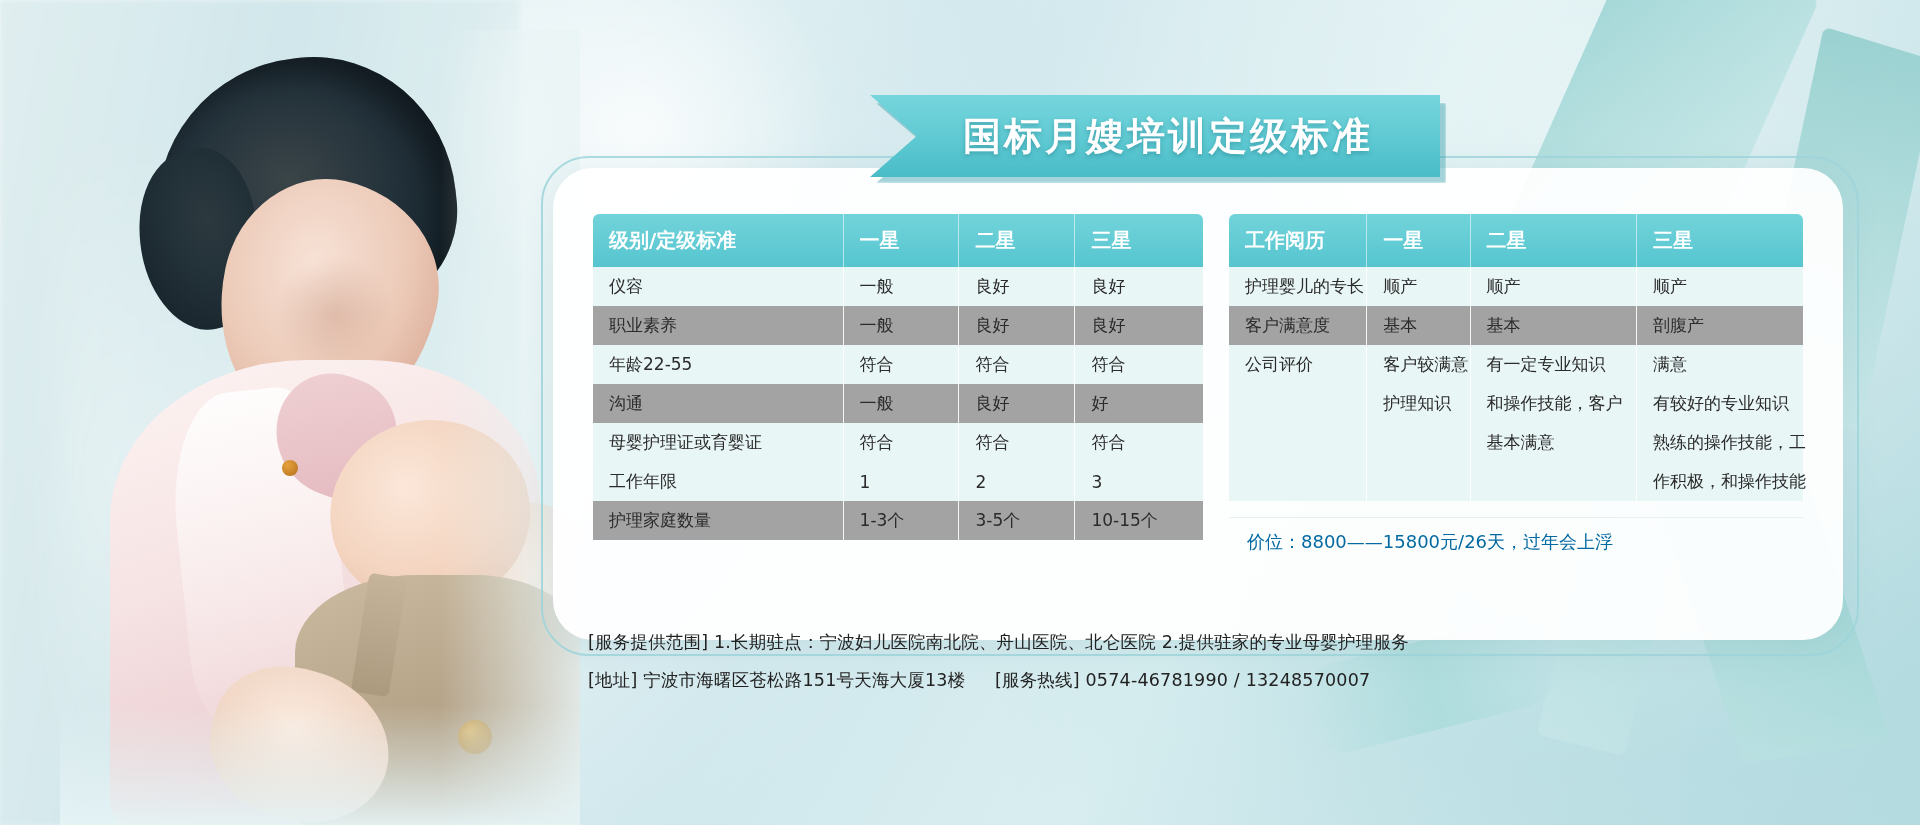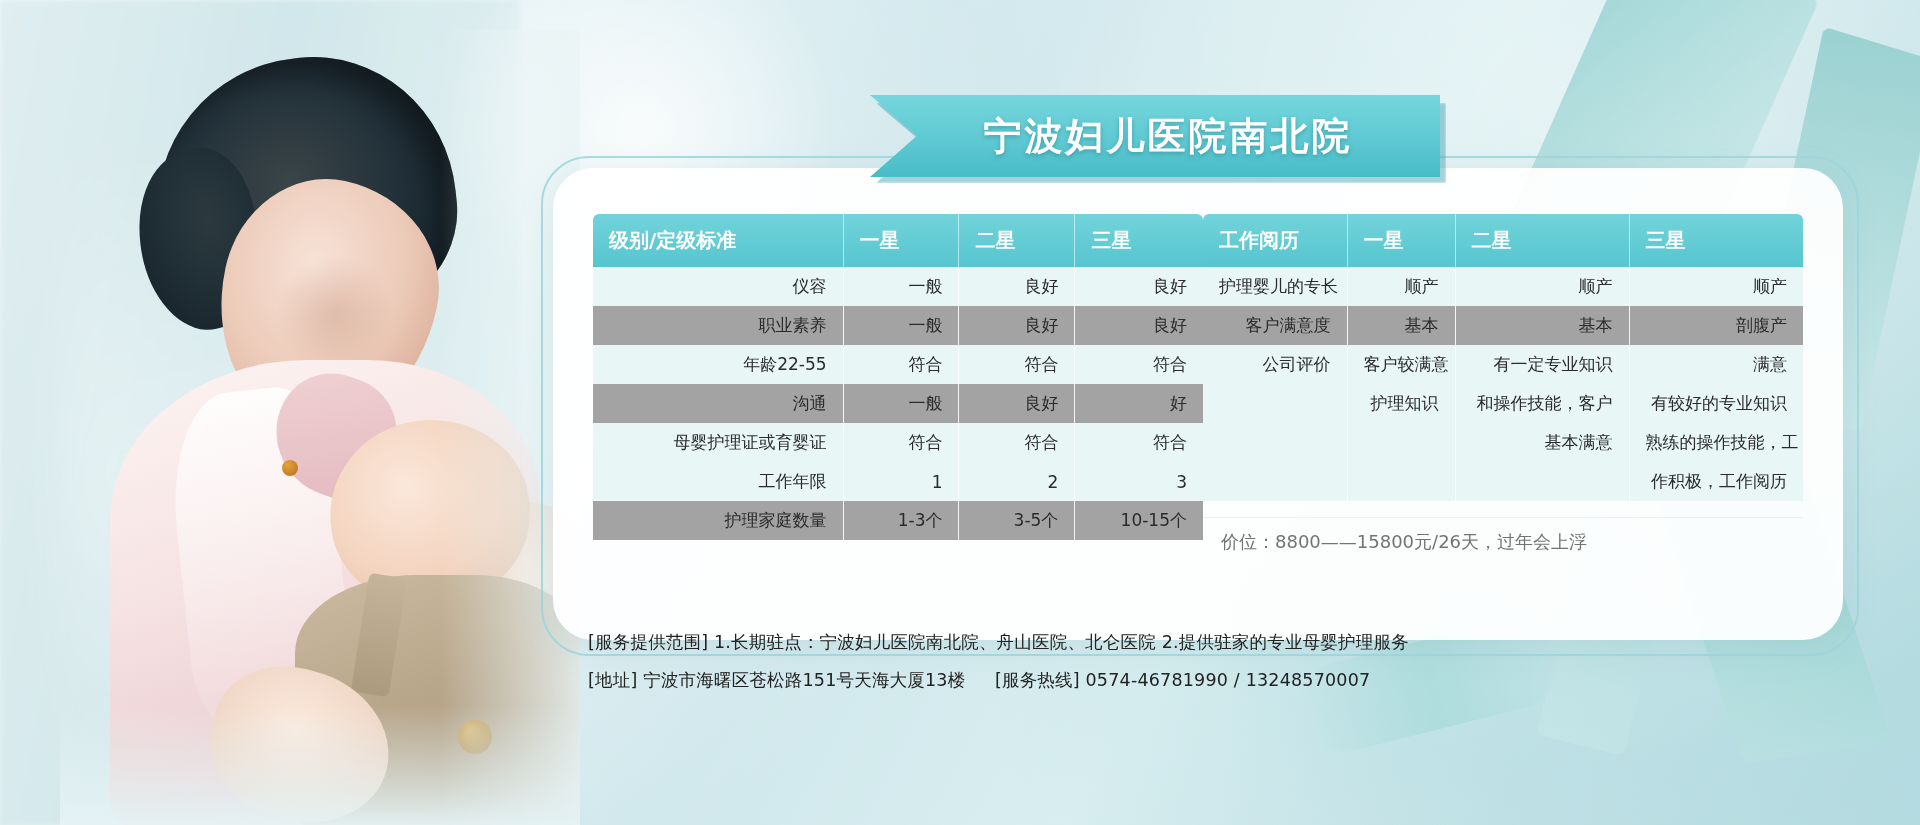--- a/index.html
+++ b/index.html
@@ -194,52 +194,51 @@
     padding-left:26px;
     color:#ffffff;
     font-size:38px;font-weight:bold;letter-spacing:3px;
     text-shadow:0 2px 4px rgba(40,130,142,.55);
     font-family:"DejaVu Sans","Liberation Sans",sans-serif;
   }
 
   
   .tables{
     position:absolute;left:553px;top:168px;width:1290px;height:472px;
-    display:flex;padding:46px 40px 0 40px;box-sizing:border-box;
+    display:flex;gap:26px;padding:46px 40px 0 40px;box-sizing:border-box;
     z-index:5;
   }
   table{border-collapse:collapse;border-spacing:0;}
   .tbl{width:100%;table-layout:fixed;}
   .tbl th{
     background:linear-gradient(180deg,#72d3da 0%,#56c5cf 100%);
     color:#fff;font-size:20px;font-weight:bold;
     text-align:left;padding:13px 16px;
     border-right:1px solid rgba(255,255,255,.55);
     font-family:"DejaVu Sans","Liberation Sans",sans-serif;
   }
   .tbl th:last-child{border-right:none;}
   .tbl th.first{border-radius:6px 0 0 0;}
   .tbl th.last{border-radius:0 6px 0 0;}
   .tbl td{
     font-size:17px;color:#2b2b2b;padding:8px 16px;
     border-right:1px solid rgba(255,255,255,.9);
     font-family:"DejaVu Sans","Liberation Sans",sans-serif;
     white-space:nowrap;
-    text-align:right;
   }
   .tbl td:last-child{border-right:none;}
   .tbl tbody tr.odd td{background:#e9f6f6;}
   .tbl tbody tr.even td{background:#a3a3a3;}
 
   .left-wrap{width:610px;flex:0 0 610px;}
   .right-wrap{flex:1;display:flex;flex-direction:column;}
 
   .price{
     margin-top:16px;
-    font-size:18px;color:#737373;padding:12px 18px 0 18px;
+    font-size:18px;color:#0369a1;padding:12px 18px 0 18px;
     font-family:"DejaVu Sans","Liberation Sans",sans-serif;
     border-top:1px solid #e6f1f1;
   }
 
   
   .footer{
     position:absolute;left:588px;top:598px;width:1200px;z-index:7;
     font-family:"DejaVu Sans","Liberation Sans",sans-serif;
     margin-top:32px;
   }
@@ -279,21 +278,21 @@
   <div class="photo-fade-r"></div>
   <div class="photo-fade-b"></div>
 </div>
 
 <div class="card-outline"></div>
 <div class="card"></div>
 
 <div class="banner">
   <div class="banner-shadow"></div>
   <div class="banner-shape"></div>
-  <div class="banner-text">宁波妇儿医院南北院</div>
+  <div class="banner-text">国标月嫂培训定级标准</div>
 </div>
 
 <div class="tables">
 
   <div class="left-wrap">
     <table class="tbl">
       <colgroup>
           <col style="width:41%">
           <col style="width:19%">
           <col style="width:19%">
@@ -398,21 +397,21 @@
         <tr class="odd">
           <td>&nbsp;</td>
           <td>&nbsp;</td>
           <td>基本满意</td>
           <td>熟练的操作技能，工</td>
         </tr>
         <tr class="odd">
           <td>&nbsp;</td>
           <td>&nbsp;</td>
           <td>&nbsp;</td>
-          <td>作积极，工作阅历</td>
+          <td>作积极，和操作技能</td>
         </tr>
       </tbody>
     </table>
     <div class="price">价位：8800——15800元/26天，过年会上浮</div>
   </div>
 
 </div>
 
 <div class="footer">
   <div class="footer-line">[服务提供范围] 1.长期驻点：宁波妇儿医院南北院、舟山医院、北仑医院  2.提供驻家的专业母婴护理服务</div>

